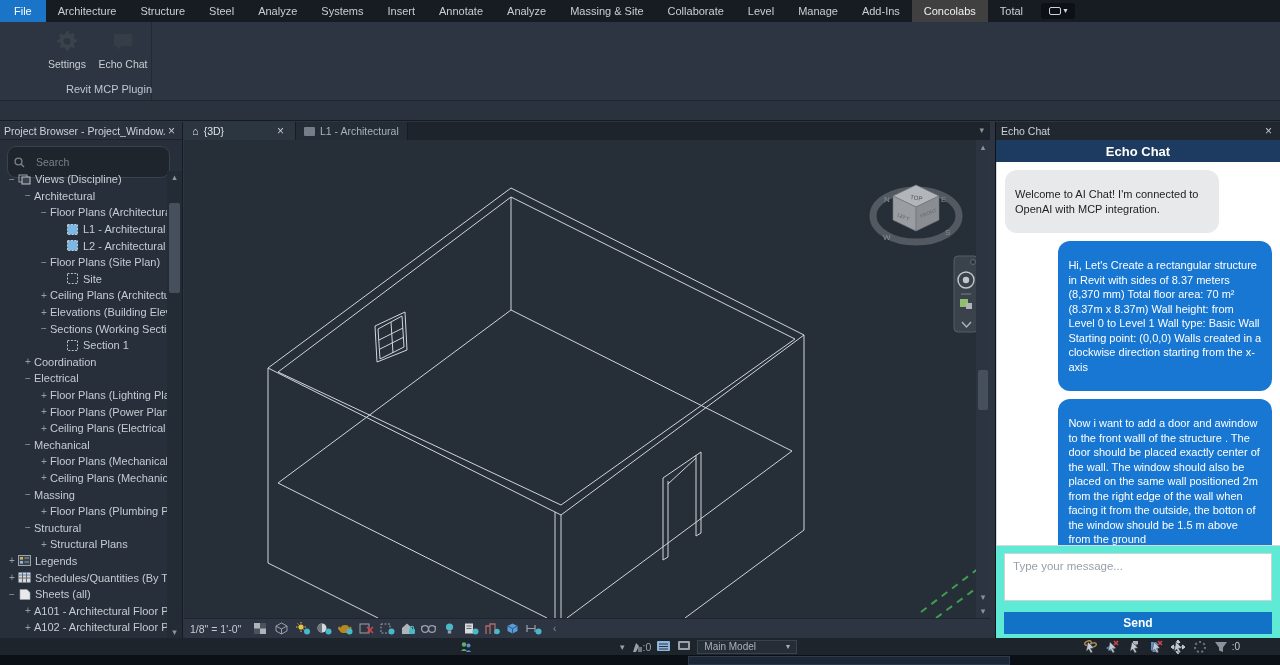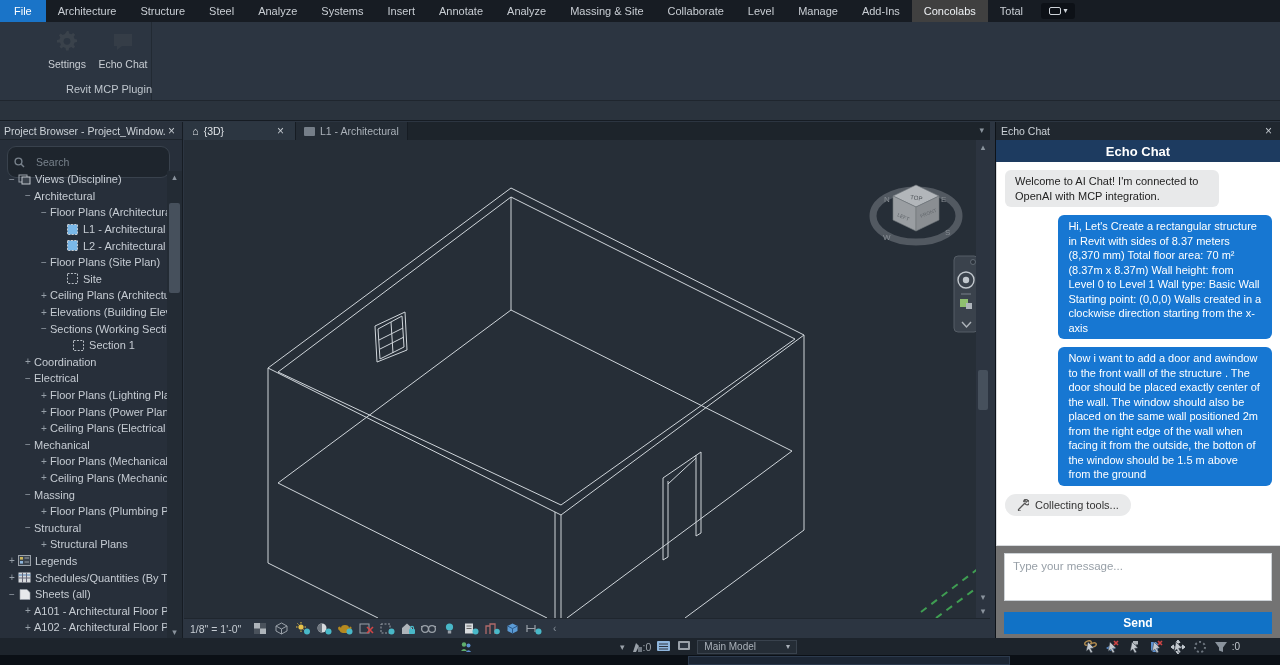--- a/index.html
+++ b/index.html
@@ -68,26 +68,26 @@
   
   #chat { position:absolute; left:995px; top:122px; width:285px; height:516px; background:#edeff1;
     border-left:1px solid #0e1319; display:flex; flex-direction:column; }
   #chat-titlebar { height:18px; background:#20272f; color:#ccd2d8; font-size:10.5px; display:flex;
     align-items:center; padding:0 5px; flex:none; }
   #chat-titlebar .t { flex:1; }
   #chat-header { height:22px; background:#1d3b60; color:#fff; font-size:13px; font-weight:bold;
     display:flex; align-items:center; justify-content:center; flex:none; }
   #chat-messages { flex:1; background:#fff; overflow:hidden; padding:8px 8px; display:flex;
     flex-direction:column; gap:8px; border-left:1px solid #d8dbde; }
-  .msg { font-size:11px; line-height:1.32; border-radius:6px; padding:4px 10px; max-width:80%; }
+  .msg { font-size:11px; line-height:1.32; border-radius:12px; padding:17px 10px; max-width:80%; }
   .msg.bot { background:#e8e9ea; color:#222; align-self:flex-start; }
   .msg.user { background:#1777d2; color:#fff; align-self:flex-end; }
   .msg.status { background:#e9eaeb; color:#333; align-self:flex-start; border-radius:13px;
     display:flex; align-items:center; gap:6px; padding:4px 12px; }
-  #chat-footer { flex:none; height:93px; background:#737373; border-top:1px solid #d7dadd; padding:7px 8px; }
+  #chat-footer { flex:none; height:93px; background:#5eead4; border-top:1px solid #d7dadd; padding:7px 8px; }
   #chat-input { width:100%; height:48px; background:#fff; border:1px solid #cdd2d6; resize:none;
     font-family:"Liberation Sans", sans-serif; font-size:11.5px; color:#333; padding:6px 8px; outline:none; }
   #chat-input::placeholder { color:#98a0a8; }
   #send-btn { margin-top:7px; width:100%; height:22px; background:#1172c6; color:#fff; border:none;
     font-weight:bold; font-size:12px; font-family:"Liberation Sans", sans-serif; cursor:pointer; }
 
   
   #statusbar { position:absolute; left:0; top:638px; width:1280px; height:17px; background:#1d242c;
     color:#c3c9cf; font-size:10.5px; display:flex; align-items:center; }
   #status-hint { padding-left:4px; white-space:nowrap; }
@@ -220,21 +220,21 @@
           <span class="tlabel">Ceiling Plans (Architectural</span>
         </div>
         <div class="trow" style="padding-left: 38px;">
           <span class="texp">+</span>
           <span class="tlabel">Elevations (Building Elevati</span>
         </div>
         <div class="trow" style="padding-left: 38px;">
           <span class="texp">−</span>
           <span class="tlabel">Sections (Working Section)</span>
         </div>
-        <div class="trow" style="padding-left: 27px; justify-content: center;">
+        <div class="trow" style="padding-left: 54px;">
           <span class="texp"></span>
           <span class="tico">
             <svg width="13" height="11" viewBox="0 0 13 11">
               <rect x="1.5" y="0.5" width="10" height="10" fill="none" stroke="#b9bfc6" stroke-dasharray="2 1.4"></rect>
             </svg>
           </span>
           <span class="tlabel">Section 1</span>
         </div>
         <div class="trow" style="padding-left: 22px;">
           <span class="texp">+</span>

